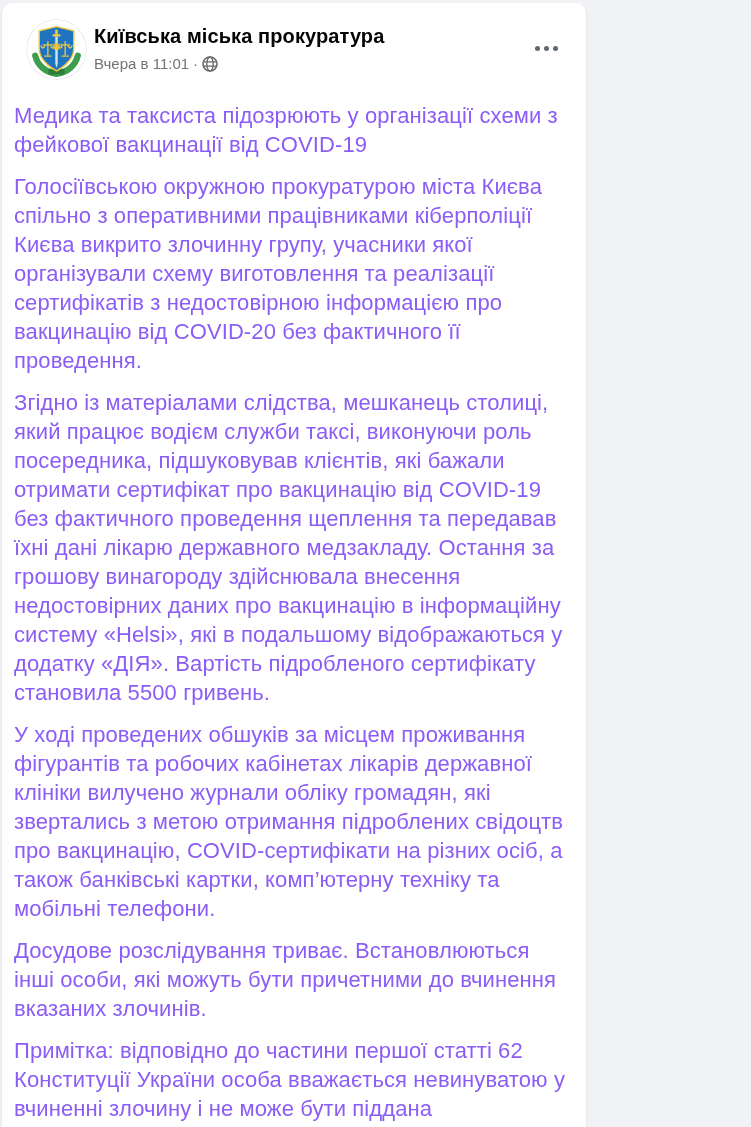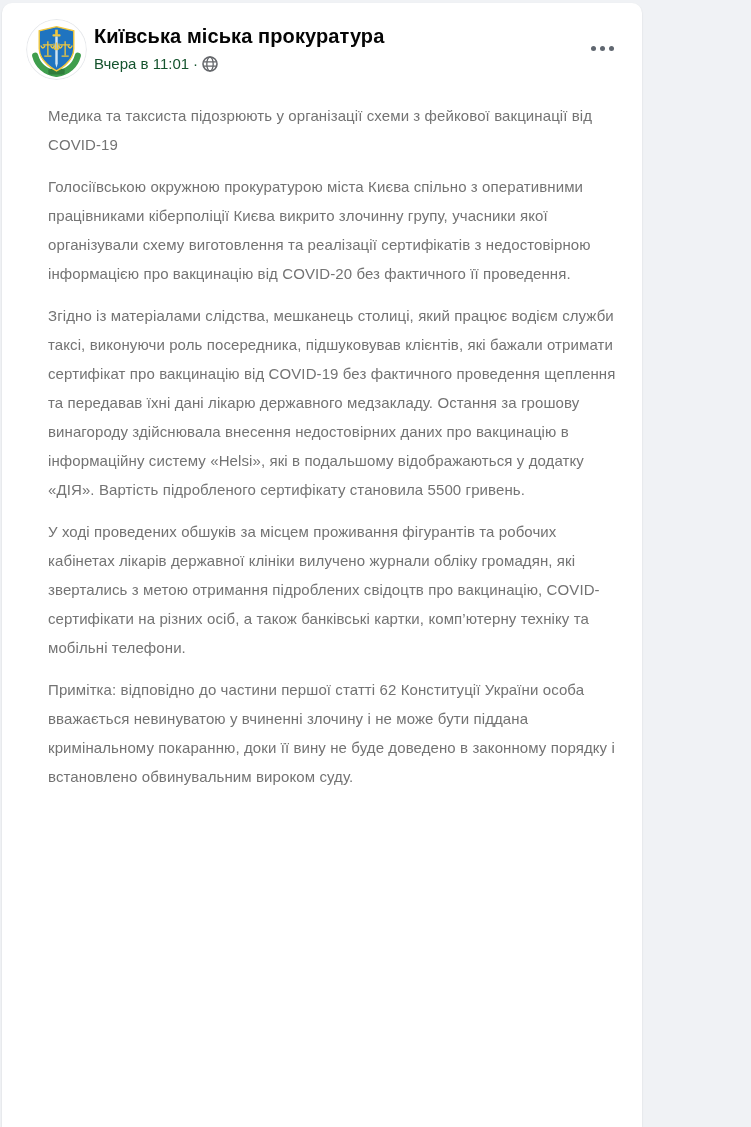--- a/index.html
+++ b/index.html
@@ -5,21 +5,21 @@
   * { margin: 0; padding: 0; box-sizing: border-box; }
   html, body {
     width: 751px; height: 1127px;
     overflow: hidden;
     background: #f0f2f5;
     font-family: "Liberation Sans", "DejaVu Sans", sans-serif;
   }
   .card {
     position: absolute;
     left: 2px; top: 3px;
-    width: 640px; height: 1124px;
+    width: 584px; height: 1124px;
     background: #ffffff;
     border-radius: 10px 10px 0 0;
     box-shadow: 0 1px 2px rgba(0,0,0,0.12);
     overflow: hidden;
   }
   .post-header {
     position: relative;
     padding: 16px 16px 0 24px;
     display: flex;
     align-items: flex-start;
@@ -38,21 +38,21 @@
     font-size: 20px;
     font-weight: bold;
     color: #050505;
     line-height: 25px;
     letter-spacing: 0.1px;
   }
   .meta-row {
     display: flex;
     align-items: center;
     margin-top: 5px;
-    color: #14532d;
+    color: #737373;
     font-size: 15px;
     line-height: 19px;
   }
   .meta-row .sep { margin: 0 4px; }
   .globe { display: inline-block; vertical-align: middle; }
   .menu-btn {
     position: absolute;
     top: 30px; right: 22px;
     width: 36px; height: 30px;
     border: none; background: transparent;
@@ -62,26 +62,25 @@
   }
   .menu-btn .dot {
     width: 5px; height: 5px;
     border-radius: 50%;
     background: #606770;
   }
   .post-body {
     padding: 21px 18px 20px 12px;
   }
   .post-body p {
-    font-size: 15px;
+    font-size: 22px;
     line-height: 29px;
-    color: #737373;
+    color: #8b5cf6;
     margin-bottom: 13px;
     letter-spacing: 0.1px;
-    margin-left: 34px;
   }
   .post-body p:last-child { margin-bottom: 0; }
 </style>
 </head>
 <body>
 
 <div class="card">
 
   <div class="post-header">
 
@@ -132,16 +131,17 @@
       <span class="dot"></span>
       <span class="dot"></span>
     </button>
   </div>
 
   <div class="post-body">
     <p>Медика та таксиста підозрюють у організації схеми з фейкової вакцинації від COVID-19</p>
     <p>Голосіївською окружною прокуратурою міста Києва спільно з оперативними працівниками кіберполіції Києва викрито злочинну групу, учасники якої організували схему виготовлення та реалізації сертифікатів з недостовірною інформацією про вакцинацію від COVID-20 без фактичного її проведення.</p>
     <p>Згідно із матеріалами слідства, мешканець столиці, який працює водієм служби таксі, виконуючи роль посередника, підшуковував клієнтів, які бажали отримати сертифікат про вакцинацію від COVID-19 без фактичного проведення щеплення та передавав їхні дані лікарю державного медзакладу. Остання за грошову винагороду здійснювала внесення недостовірних даних про вакцинацію в інформаційну систему «Helsi», які в подальшому відображаються у додатку «ДІЯ». Вартість підробленого сертифікату становила 5500 гривень.</p>
     <p>У ході проведених обшуків за місцем проживання фігурантів та робочих кабінетах лікарів державної клініки вилучено журнали обліку громадян, які звертались з метою отримання підроблених свідоцтв про вакцинацію, COVID-сертифікати на різних осіб, а також банківські картки, комп’ютерну техніку та мобільні телефони.</p>
+    <p>Досудове розслідування триває. Встановлюються інші особи, які можуть бути причетними до вчинення вказаних злочинів.</p>
     <p>Примітка: відповідно до частини першої статті 62 Конституції України особа вважається невинуватою у вчиненні злочину і не може бути піддана кримінальному покаранню, доки її вину не буде доведено в законному порядку і встановлено обвинувальним вироком суду.</p>
   </div>
 
 </div>
 
 </body></html>

